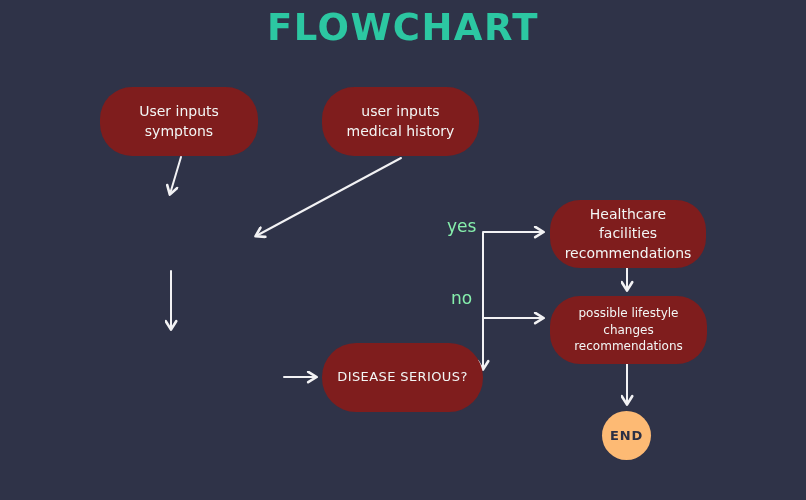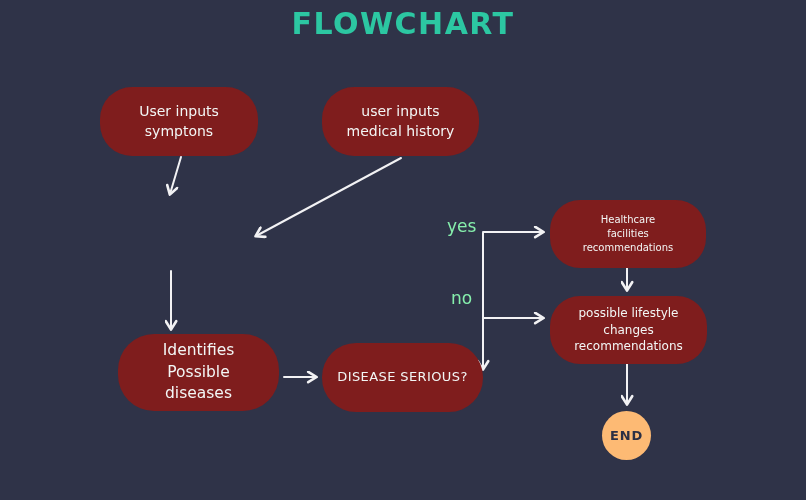--- a/index.html
+++ b/index.html
@@ -11,21 +11,21 @@
   }
   .canvas {
     position: relative;
     width: 806px; height: 500px;
     background: #2f3348;
   }
   .page-title {
     position: absolute;
     left: 0; top: 6px; width: 806px;
     text-align: center;
-    font-size: 30px;
+    font-size: 37px;
     font-weight: 800;
     letter-spacing: 1.5px;
     color: #2cc7a2;
   }
   .brand {
     position: absolute;
     left: 495px; top: 93px;
     font-size: 33px;
     font-weight: 700;
     color: #ffffff;
@@ -40,21 +40,21 @@
     justify-content: center;
     text-align: center;
     white-space: pre-line;
     line-height: 1.4;
   }
   .n-user-symptoms   { left: 100px; top:  87px; width: 158px; height: 69px; border-radius: 32px; font-size: 14px; }
   .n-medical-history { left: 322px; top:  87px; width: 157px; height: 69px; border-radius: 32px; font-size: 14px; }
   .n-chatbot         { left:  93px; top: 200px; width: 155px; height: 70px; border-radius: 34px; font-size: 12.5px; line-height: 1.35; }
   .n-identifies      { left: 118px; top: 334px; width: 161px; height: 77px; border-radius: 36px; font-size: 15.5px; }
   .n-disease         { left: 322px; top: 343px; width: 161px; height: 69px; border-radius: 34px; font-size: 13px; letter-spacing: 0.4px; }
-  .n-healthcare      { left: 550px; top: 200px; width: 156px; height: 68px; border-radius: 30px; font-size: 10px; }
+  .n-healthcare      { left: 550px; top: 200px; width: 156px; height: 68px; border-radius: 30px; font-size: 14px; }
   .n-lifestyle       { left: 550px; top: 296px; width: 157px; height: 68px; border-radius: 30px; font-size: 12px; }
   .end-node {
     position: absolute;
     left: 602px; top: 411px;
     width: 49px; height: 49px;
     border-radius: 50%;
     background: #fdba74;
     color: #2c3045;
     display: flex;
     align-items: center;
@@ -104,23 +104,20 @@
     <path d="M483,232 L543,232" marker-end="url(#arrowhead)"></path>
     <path d="M483,318 L543,318" marker-end="url(#arrowhead)"></path>
     <path d="M627,268 L627,290" marker-end="url(#arrowhead)"></path>
     <path d="M627,364 L627,404" marker-end="url(#arrowhead)"></path>
   </svg>
 
   <div class="node n-user-symptoms">User inputs
 symptons</div>
   <div class="node n-medical-history">user inputs
 medical history</div>
-  <div class="node n-identifies">Identifies
-Possible
-diseases</div>
   <div class="node n-disease">DISEASE SERIOUS?</div>
   <div class="node n-healthcare">Healthcare
 facilities
 recommendations</div>
   <div class="node n-lifestyle">possible lifestyle
 changes
 recommendations</div>
 
   <div class="branch-label label-yes">yes</div>
   <div class="branch-label label-no">no</div>

